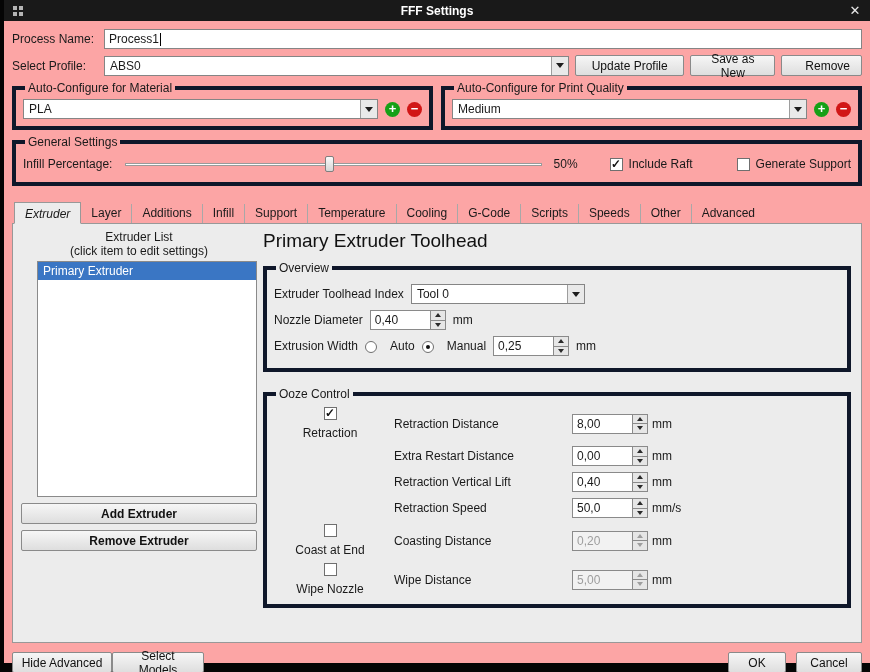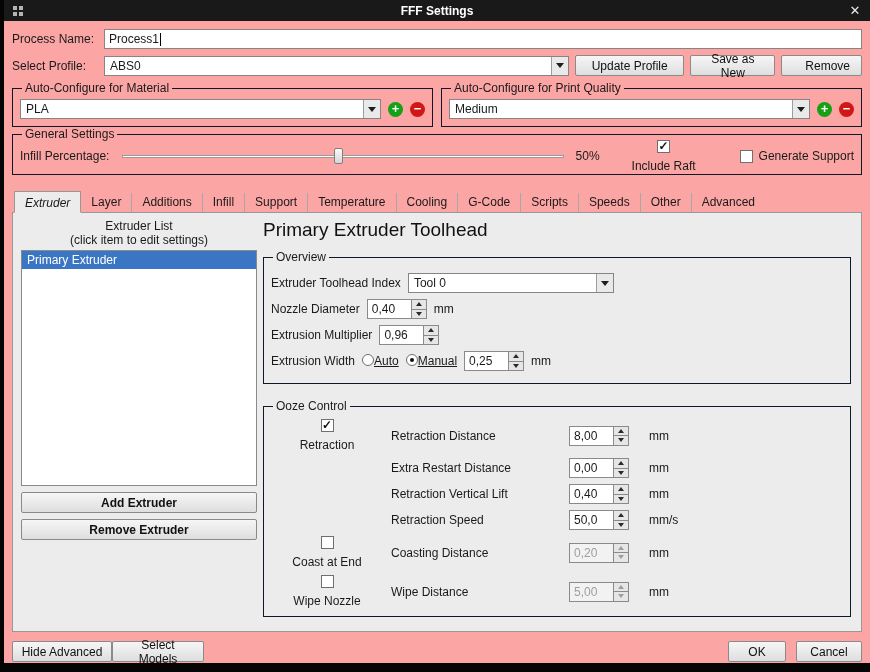--- a/index.html
+++ b/index.html
@@ -36,74 +36,74 @@
   .btn { height:21px; background:linear-gradient(#f6f6f6,#dedede); border:1px solid #8a8a8a; border-radius:2px; font-family:"Liberation Sans",sans-serif; font-size:12px; color:#111; display:inline-flex; align-items:center; justify-content:center; padding:0 8px; }
   .r1 { margin-top:3px; }
   .r2 { margin-top:6px; }
   .r2 .combo { width:465px; flex:none; }
   .r2 .btn { margin-left:6px; }
   .btn.b-update { width:119px; }
   .btn.b-savenew { width:92px; }
   .btn.b-remove { width:86px;padding-left:20px; }
 
   
-  .fs { border:1px solid #0f172a; padding:4px 7px 7px 7px; }
+  .fs { border:4px solid #0f172a; padding:4px 7px 7px 7px; }
   .fs legend { padding:0 3px; margin-left:2px; font-size:12px; }
   .r3 { margin-top:5px; display:flex; gap:8px; align-items:stretch; }
   .half { flex:1; }
 
   
   .circle { width:15px; height:15px; border-radius:50%; color:#fff; font-weight:bold; font-size:13px; line-height:14px; text-align:center; margin-left:7px; flex:none; }
   .plus { background:#16a016; }
   .plus::after { content:"+"; }
   .minus { background:#d11616; }
   .minus::after { content:"\2212"; }
 
   
-  .general { }
+  .general { margin-top:5px; }
   .general .row { height:22px; }
   .g-label { width:96px; flex:none; }
   .slider { position:relative; flex:1; height:18px; margin:0 12px 0 6px; }
   .slider-track { position:absolute; left:0; right:0; top:8px; height:3px; background:#fdfdfd; border:1px solid #9a9a9a; }
   .slider-handle { position:absolute; left:48%; top:1px; width:9px; height:16px; background:linear-gradient(#fafafa,#d6d6d6); border:1px solid #7f7f7f; border-radius:2px; }
   .g-val { width:30px; flex:none; }
-  .mr-raft { margin-left:26px; margin-right:44px;flex-direction:column; }
+  .mr-raft { margin-left:26px; margin-right:44px; }
 
   
   .check { display:inline-flex; align-items:center; gap:6px; white-space:nowrap; }
   .checkbox { width:13px; height:13px; background:#fff; border:1px solid #6f6f6f; display:inline-flex; align-items:center; justify-content:center; font-size:12px; line-height:1; color:#111; flex:none; }
   .checkbox.checked::after { content:"\2713"; font-weight:bold; margin-top:-1px; }
-  .radiolbl { display:inline-flex; align-items:flex-start; gap:0;text-decoration:underline; }
+  .radiolbl { display:inline-flex; align-items:flex-end; gap:13px; }
   .radio { width:12px; height:12px; border-radius:50%; background:#fff; border:1px solid #6f6f6f; position:relative; flex:none; }
   .radio.checked::after { content:""; position:absolute; inset:3px; border-radius:50%; background:#111; }
 
   
   .tabbar { display:flex; align-items:flex-end; margin-top:16px; padding-left:2px; position:relative; z-index:2; }
   .tab { height:19px; line-height:19px; padding:0 10px; border-right:1px solid #a8a8a8; }
   .tab:last-child { border-right:none; }
   .tab.active { height:22px; line-height:22px; border:1px solid #989898; border-bottom:1px solid #ececec; background:#ececec; margin-bottom:-1px;font-style:italic; }
   .panel { position:relative; z-index:1; border:1px solid #989898; height:420px; background:#ececec; display:flex; padding:6px 8px; }
 
   
   .leftcol { width:236px; flex:none; display:flex; flex-direction:column; }
   .list-title { text-align:center; line-height:14px; }
   .list-sub { text-align:center; line-height:14px; }
-  .listbox { height:236px; background:#fff; border:1px solid #8a8a8a; margin-top:3px; overflow:hidden; }
+  .listbox { height:236px; background:#fff; border:1px solid #8a8a8a; margin-top:3px; overflow:hidden;margin-left:16px; }
   .list-item { padding:2px 5px; }
   .list-item.selected { background:#3a76c4; color:#fff; }
   .wfull { width:100%; margin-top:6px;font-weight:bold; }
 
   
   .rightcol { flex:1; padding-left:6px; padding-right:2px; }
   .panel-title { font-size:19px; color:#111; margin:0 0 9px 0; }
   .ov-row { display:flex; align-items:center; gap:7px; margin:4px 0; height:22px; }
-  .ov-combo { width:206px; }
-
-  
-  .spin { display:inline-flex; width:60px; height:20px; background:#fff; border:1px solid #8a8a8a; flex:none; }
+  .ov-combo { width:174px; }
+
+  
+  .spin { display:inline-flex; width:76px; height:20px; background:#fff; border:1px solid #8a8a8a; flex:none; }
   .spin-text { flex:1; display:flex; align-items:center; padding:0 4px; overflow:hidden; }
   .spin-btns { width:15px; flex:none; display:flex; flex-direction:column; border-left:1px solid #8a8a8a; background:#e6e6e6; }
   .sp-up,.sp-dn { flex:1; display:flex; align-items:center; justify-content:center; }
   .sp-up { border-bottom:1px solid #8a8a8a; }
   .sp-up::after { content:""; border-left:3px solid transparent; border-right:3px solid transparent; border-bottom:4px solid #2a2a2a; }
   .sp-dn::after { content:""; border-left:3px solid transparent; border-right:3px solid transparent; border-top:4px solid #2a2a2a; }
   .spin.disabled { background:#f2f2f2; }
   .spin.disabled .spin-text { color:#9e9e9e; }
   .spin.disabled .sp-up::after { border-bottom-color:#9e9e9e; }
   .spin.disabled .sp-dn::after { border-top-color:#9e9e9e; }
@@ -246,30 +246,20 @@
               <div class="spin">
                 <span class="spin-text">0,40</span>
                 <span class="spin-btns">
                     <span class="sp-up"></span>
                     <span class="sp-dn"></span>
                   </span>
               </div>
               <span class="lbl">mm</span>
             </div>
 
-            <div class="ov-row">
-              <span class="lbl">Extrusion Multiplier</span>
-              <div class="spin">
-                <span class="spin-text">0,96</span>
-                <span class="spin-btns">
-                    <span class="sp-up"></span>
-                    <span class="sp-dn"></span>
-                  </span>
-              </div>
-            </div>
 
             <div class="ov-row">
               <span class="lbl">Extrusion Width</span>
               <label class="radiolbl">
                 <span class="radio"></span>
                 <span>Auto</span>
               </label>
               <label class="radiolbl">
                 <span class="radio checked"></span>
                 <span>Manual</span>

